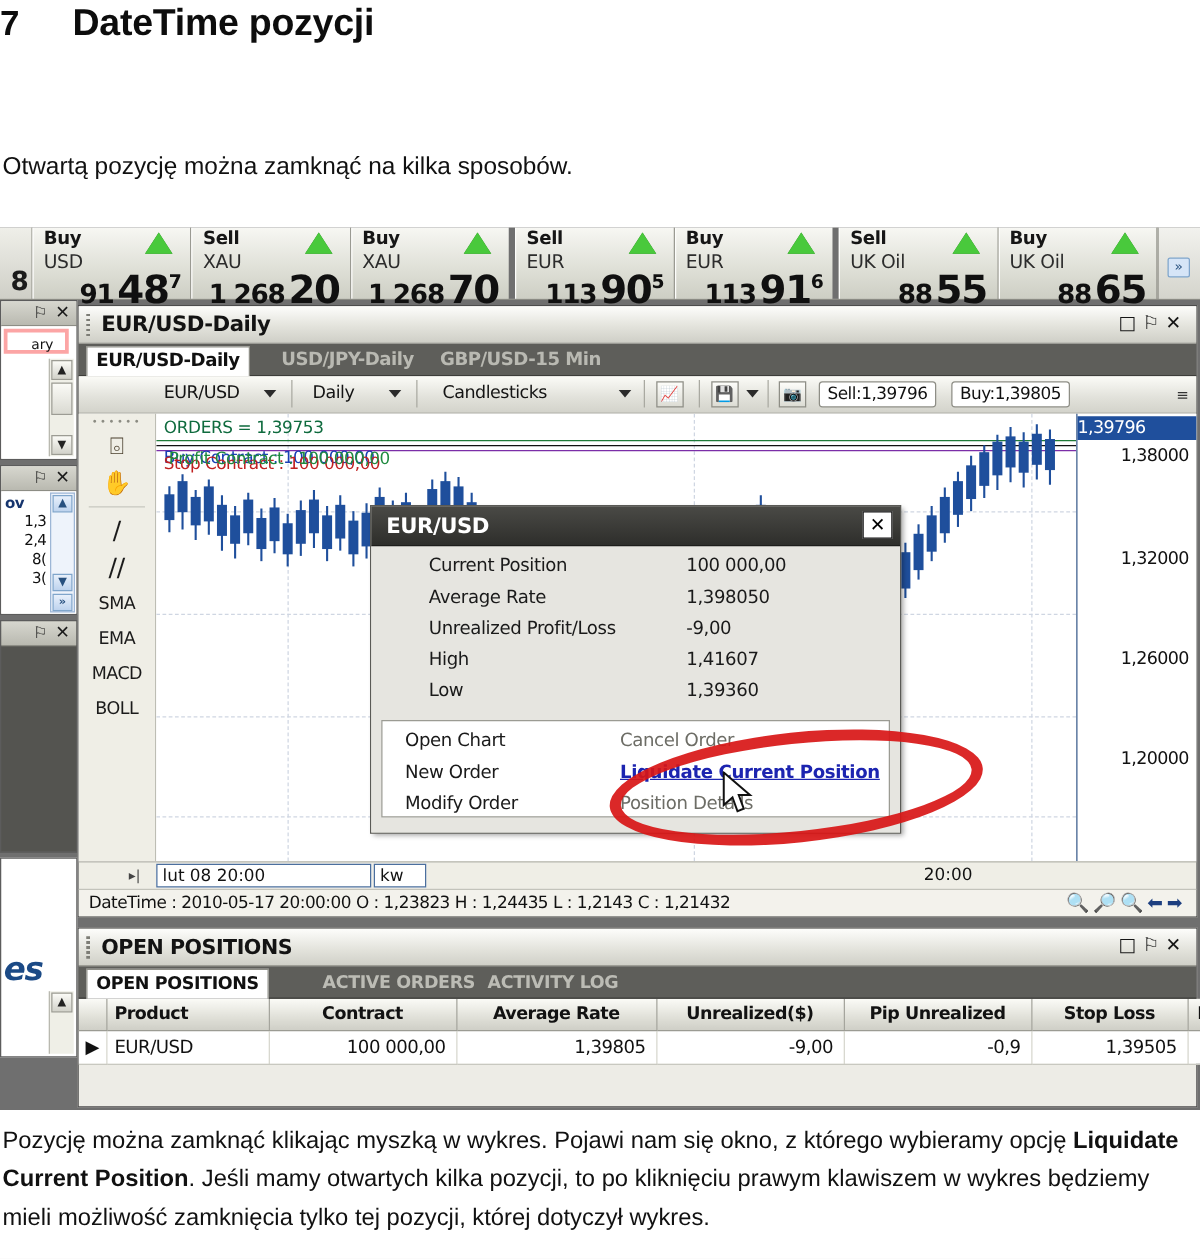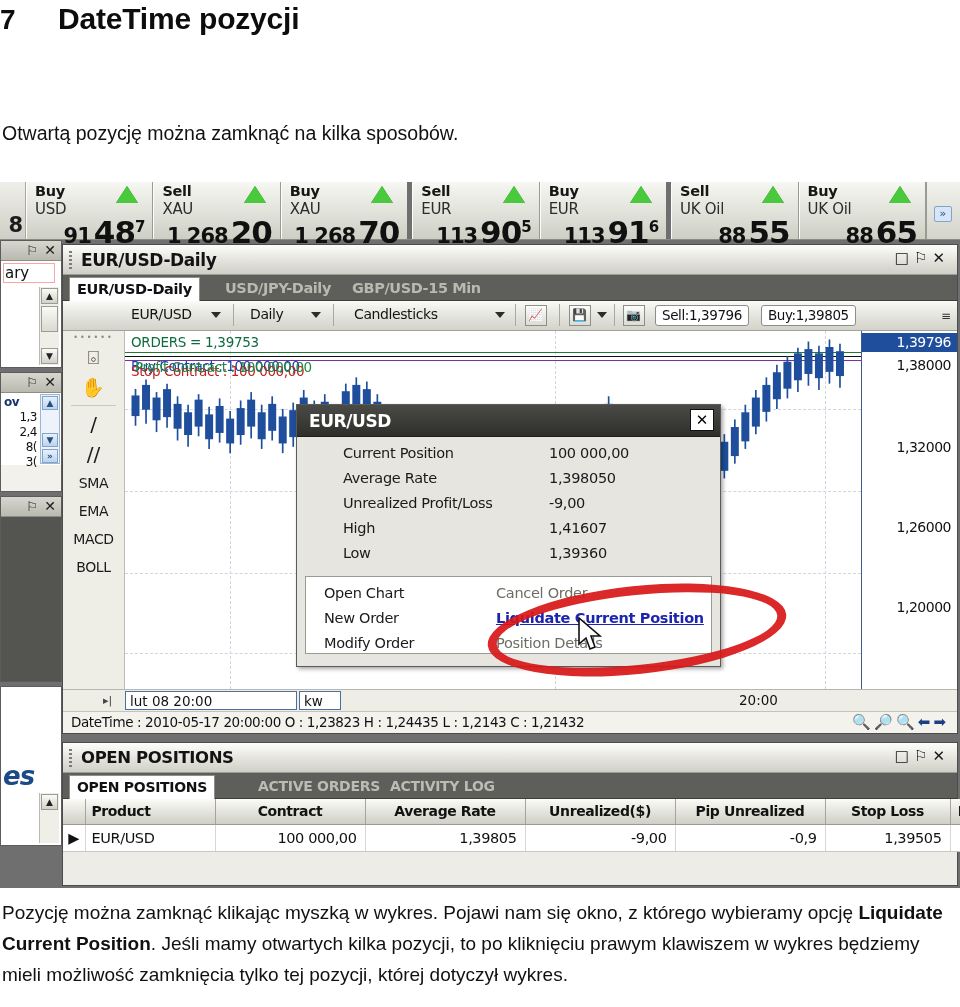--- a/index.html
+++ b/index.html
@@ -94,22 +94,22 @@
   }
   .lp-hdr {
     height: 20px; background: linear-gradient(#d7d7cf,#b9b9b0);
     border-bottom: 1px solid #8d8d85; position: relative;
   }
   .lp-hdr .pin { position: absolute; right: 23px; top: 2px; font-size: 13px; color:#1a1a1a; }
   .lp-hdr .cls { position: absolute; right: 5px; top: 1px; font-size: 14px; color:#1a1a1a; font-weight:bold;}
   .lp-body { position: relative; background:#fff; }
   .lp-tab {
     position:absolute; left:2px; top:2px; height:20px; width:52px;
-    background:#fff; border:1px solid #fca5a5; font-size:15px; color:#111;
-    padding-left:1px; line-height:19px;
+    background:#fff; border:3px solid #fca5a5; font-size:11px; color:#111;
+    padding-left:19px; line-height:19px;
   }
   .mini-sb {
     position:absolute; right:2px; top:0; width:20px; bottom:0;
     background:#efefe7; border-left:1px solid #b9b9b0;
   }
   .mini-sb .ar {
     position:absolute; left:1px; width:17px; height:16px;
     background:linear-gradient(#fbfbf7,#d2d2ca); border:1px solid #9c9c94;
     font-size:9px; text-align:center; line-height:14px; color:#222;
   }
@@ -201,21 +201,21 @@
   .hline { position:absolute; left:0; right:0; height:1px; }
 
   .yaxis {
     position:absolute; right:0; top:0; width:96px; bottom:0;
     background:#fff; border-left:1px solid #3b5c8c;
     font-size:14px; color:#111;
   }
   .yaxis .ytick { position:absolute; right:6px; letter-spacing:-0.5px;}
   .yaxis .ycur {
     position:absolute; left:0; right:0; height:19px; background:#1f4f9c; color:#fff;
-    font-size:14px; text-align:right; padding-right:6px; line-height:18px; letter-spacing:-0.5px;
+    font-size:14px; text-align:left; padding-right:6px; line-height:18px; letter-spacing:-0.5px;
   }
 
   .cw-xaxis {
     position:absolute; left:0; right:0; bottom:22px; height:22px;
     background:#efeee6; border-top:1px solid #b6b6ae;
   }
   .cw-xaxis .xbox {
     position:absolute; top:1px; height:19px; background:#fff;
     border:1px solid #4b6f9e; font-size:13.5px; color:#111; padding: 0 4px; line-height:18px;
   }
@@ -411,21 +411,21 @@
             <div class="ar dn">▼</div>
           </div>
         </div>
       </div>
 
       <div class="lp" style="top:132px; height:120px;">
         <div class="lp-hdr">
           <span class="pin">⚐</span>
           <span class="cls">✕</span>
         </div>
-        <div class="lp-body" style="height:72px;">
+        <div class="lp-body" style="height:98px;">
           <div class="lp-rows">
             <div class="bluehd">ov</div>
             <div>1,3</div>
             <div>2,4</div>
             <div>8(</div>
             <div>3(</div>
           </div>
           <div class="blue-sb">
             <div class="bar up">▲</div>
             <div class="bar dn">▼</div>

